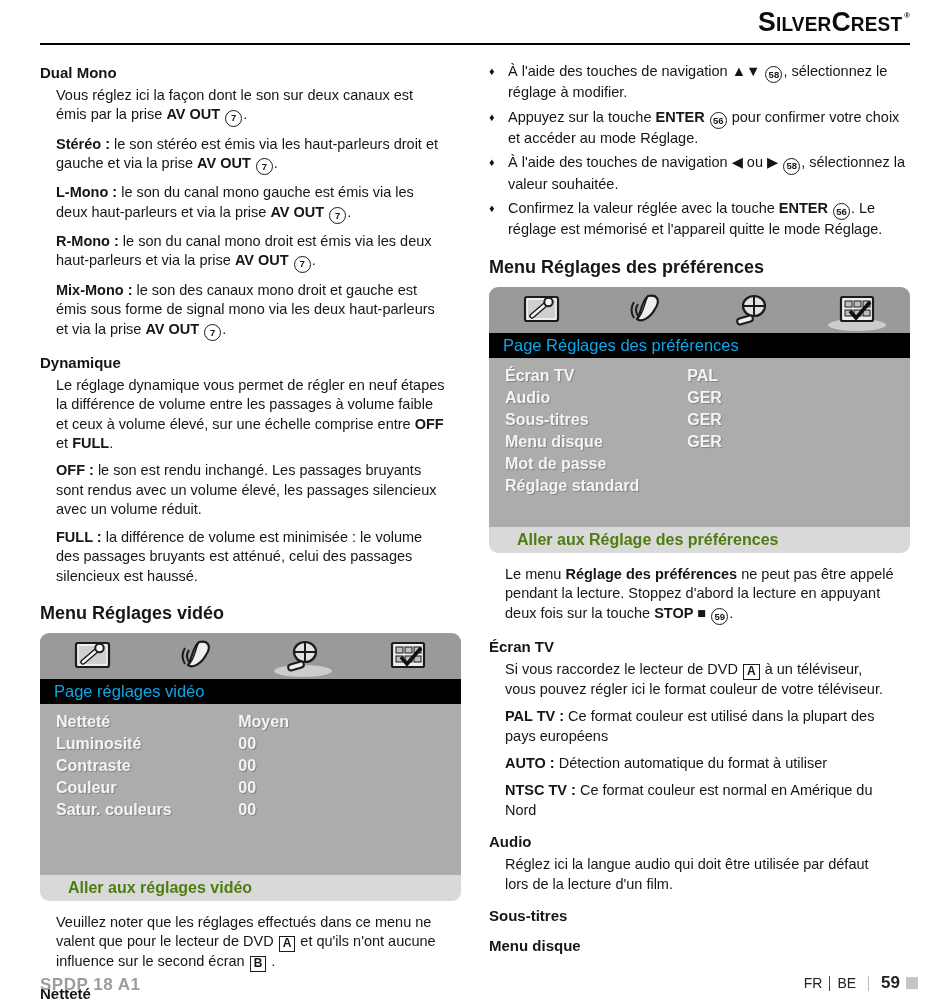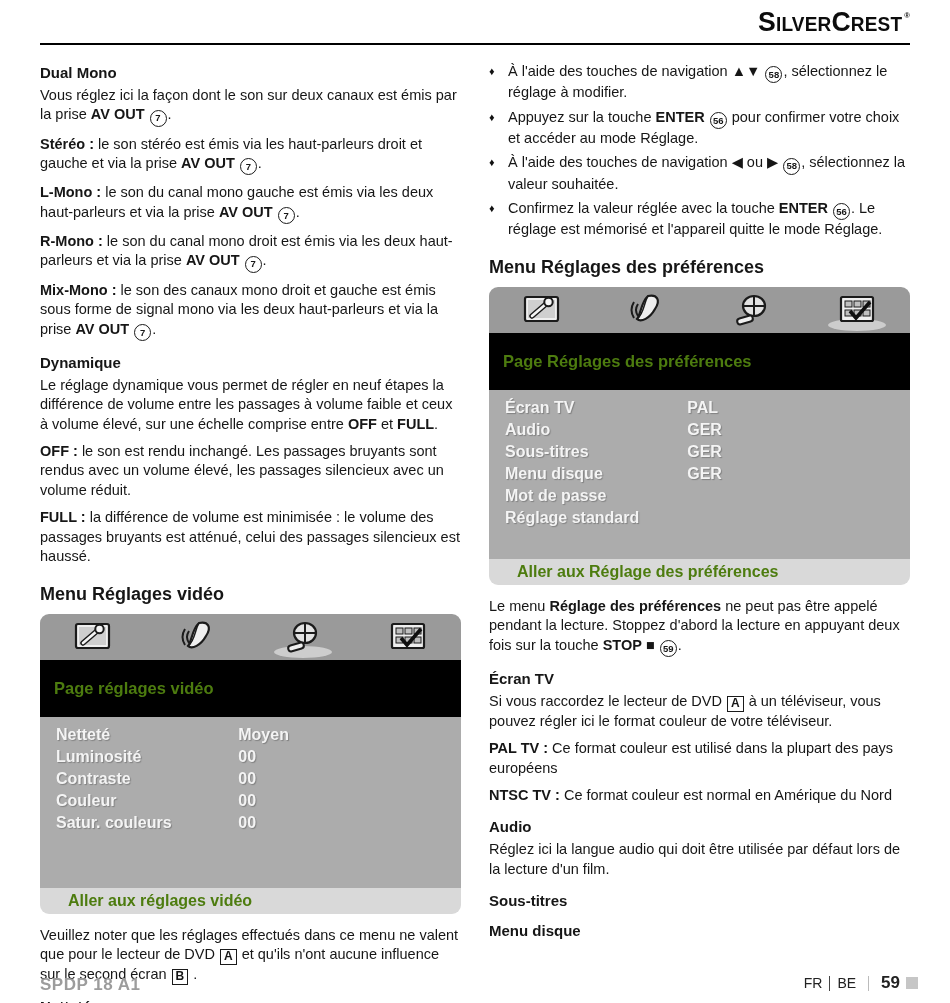--- a/index.html
+++ b/index.html
@@ -7,43 +7,43 @@
         font-family:"Liberation Sans",sans-serif;color:#161616;}
   
   .logo{position:absolute;top:6px;right:40px;font-weight:bold;letter-spacing:.2px;
         font-size:20px;transform:scaleX(.95);transform-origin:right;white-space:nowrap;color:#0c0c0c;}
   .lg-big{font-size:28px;}
   .lg-reg{font-size:8px;vertical-align:13px;margin-left:2px;}
   .rule{position:absolute;top:43px;left:40px;right:40px;height:2px;background:#000;}
   
   .content{position:absolute;top:60px;left:40px;width:870px;display:flex;gap:28px;}
   .col{width:421px;}
-  p{margin:0 0 8px;font-size:14.5px;line-height:1.34;}
+  p{margin:0 16px 8px;font-size:14.5px;line-height:1.34;}
   h3{font-size:15px;margin:13px 0 5px;font-weight:bold;}
   h2{font-size:18px;margin:17px 0 9px;font-weight:bold;}
   .first-h{margin-top:4px;}
   
   ul.bullets{list-style:none;margin:2px 0 8px;padding:0;}
   ul.bullets li{display:flex;margin:0 0 5px;font-size:14.5px;line-height:1.34;}
   .blt{width:19px;flex:0 0 19px;font-size:11px;padding-top:2px;color:#111;}
   
   .circ{display:inline-flex;align-items:center;justify-content:center;width:15px;height:15px;
         border:1.3px solid #1a1a1a;border-radius:50%;font-size:9.5px;font-weight:bold;
         vertical-align:-2px;line-height:1;margin:0 1px;}
   .box{display:inline-block;border:1.6px solid #1a1a1a;font-weight:bold;font-size:12px;
         line-height:13px;padding:0 3px 1px;vertical-align:-1px;margin:0 1px;}
   
   .osd{border-radius:9px;overflow:hidden;margin:4px 0 12px;width:421px;}
   .osd-icons{height:46px;background:#9a9a9a;display:flex;align-items:center;}
   .osd-cell{flex:1;display:flex;align-items:center;justify-content:center;position:relative;height:100%;}
   .osd-sel{position:absolute;bottom:2px;left:50%;transform:translateX(-50%);
            width:58px;height:12px;background:#cdcdcd;border-radius:50%;z-index:0;}
   .osd-cell svg{position:relative;z-index:1;}
-  .osd-title{background:#000;color:#4d7c0f;font-size:16.5px;font-weight:bold;
-             height:25px;line-height:25px;padding:16px 14px;}
+  .osd-title{background:#000;color:#0ea5e9;font-size:16.5px;font-weight:normal;
+             height:25px;line-height:25px;padding:0 14px;}
   .osd-body{background:#acacac;padding:7px 0 0 16px;color:#f4f4f4;font-weight:bold;
             font-size:16px;text-shadow:1px 1px 1px rgba(0,0,0,.25);}
   .osd-row{display:flex;height:22px;line-height:22px;}
   .osd-lab{width:45%;}
   .osd-footer{background:#d9d9d9;color:#4d7c0f;font-weight:bold;font-size:16px;
               height:26px;line-height:26px;padding:0 28px;}
   
   .footer-model{position:absolute;left:40px;bottom:8px;color:#9c9c9c;font-weight:bold;
                 font-size:17px;letter-spacing:.5px;}
   .footer-right{position:absolute;right:32px;bottom:10px;display:flex;align-items:center;font-size:14px;color:#222;}
@@ -244,20 +244,21 @@
               <span class="osd-val"></span>
             </div>
         </div>
         <div class="osd-footer">Aller aux Réglage des préférences</div>
       </div>
 
       <p>Le menu <b>Réglage des préférences</b> ne peut pas être appelé pendant la lecture. Stoppez d'abord la lecture en appuyant deux fois sur la touche <b>STOP</b> ■ <span class="circ">59</span>.</p>
       <h3>Écran TV</h3>
       <p>Si vous raccordez le lecteur de DVD <span class="box">A</span> à un téléviseur, vous pouvez régler ici le format couleur de votre téléviseur.</p>
       <p><b>PAL TV :</b> Ce format couleur est utilisé dans la plupart des pays européens</p>
+      <p><b>AUTO :</b> Détection automatique du format à utiliser</p>
       <p><b>NTSC TV :</b> Ce format couleur est normal en Amérique du Nord</p>
       <h3>Audio</h3>
       <p>Réglez ici la langue audio qui doit être utilisée par défaut lors de la lecture d'un film.</p>
       <h3>Sous-titres</h3>
       <h3>Menu disque</h3>
 
     </div>
   </div>
 
   <div class="footer-model">SPDP 18 A1</div>

